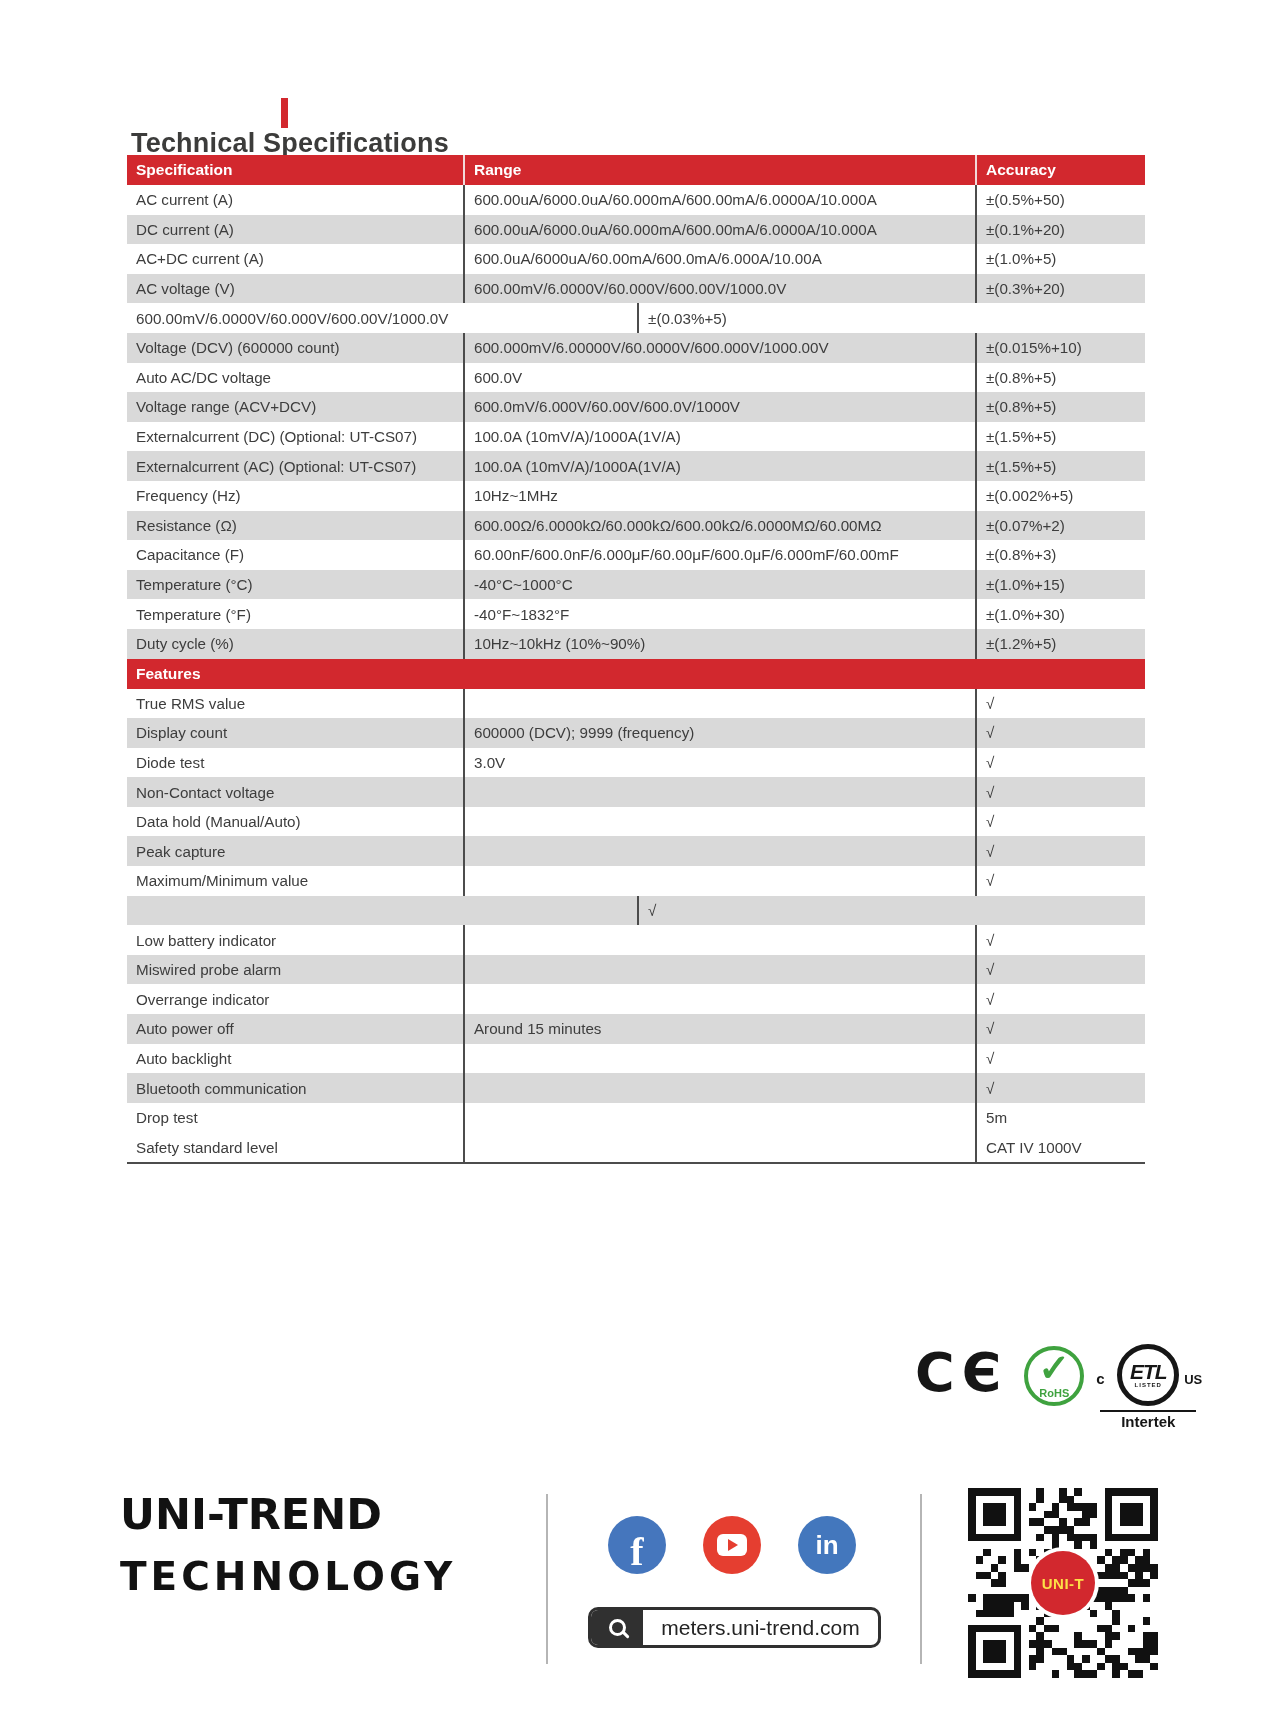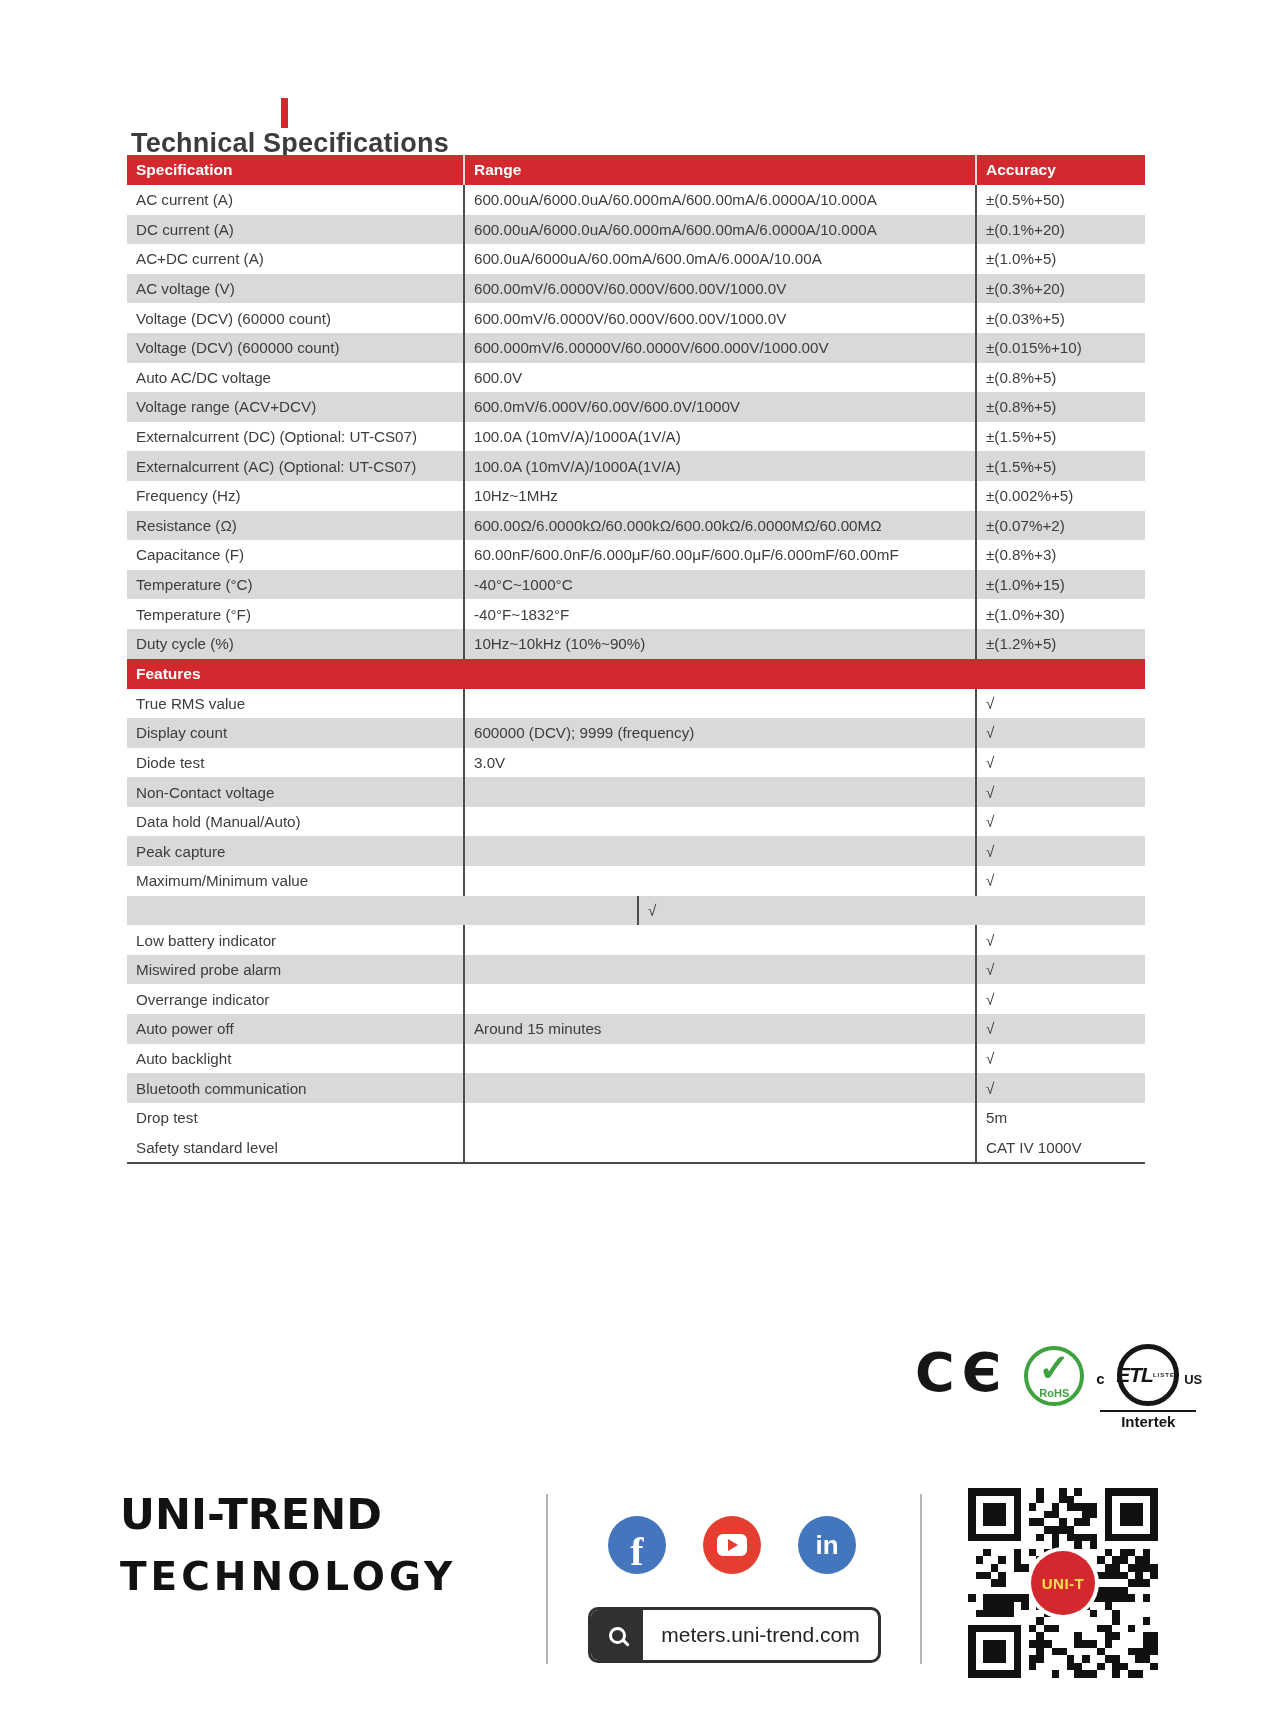--- a/index.html
+++ b/index.html
@@ -31,21 +31,21 @@
   .t-row .cell.c0,.t-row .cell.c1{border-right:2px solid var(--line);}
   .features-bar{height:30px;background:var(--accent);color:#fff;font-weight:bold;font-size:15.5px;display:flex;align-items:center;padding-left:9px;}
 
   
   .certs{position:absolute;left:915px;top:1342px;display:flex;align-items:flex-start;gap:16px;}
   .ce-mark{font-family:"DejaVu Sans",sans-serif;font-size:54px;font-weight:bold;color:#161616;letter-spacing:7px;line-height:62px;}
   .rohs{width:60px;height:60px;border:4px solid #3fa23f;border-radius:50%;position:relative;margin-top:4px;}
   .rohs .check{position:absolute;top:-4px;left:10px;color:#3fa23f;font-size:38px;font-weight:bold;}
   .rohs .rohs-label{position:absolute;bottom:3px;left:0;width:100%;text-align:center;color:#3fa23f;font-size:11px;font-weight:bold;}
   .etl{position:relative;width:96px;margin-top:2px;}
-  .etl-circle{width:62px;height:62px;border:5px solid #161616;border-radius:50%;margin:0 auto;display:flex;flex-direction:row;align-items:center;justify-content:center;}
+  .etl-circle{width:62px;height:62px;border:5px solid #161616;border-radius:50%;margin:0 auto;display:flex;flex-direction:column;align-items:center;justify-content:center;}
   .etl-center{font-size:21px;font-weight:bold;color:#161616;font-style:italic;letter-spacing:-1px;line-height:20px;}
   .etl-listed{font-size:6px;font-weight:bold;color:#161616;letter-spacing:1px;}
   .etl-c{position:absolute;left:-4px;top:26px;font-size:15px;font-weight:bold;color:#161616;}
   .etl-us{position:absolute;right:-6px;top:28px;font-size:13px;font-weight:bold;color:#161616;}
   .etl-intertek{margin-top:4px;text-align:center;font-size:15px;font-weight:bold;color:#161616;border-top:2px solid #161616;padding-top:1px;}
 
   
   .brand{position:absolute;left:120px;top:1492px;color:#121212;}
   .brand-1{font-family:"DejaVu Sans",sans-serif;font-size:43px;font-weight:bold;letter-spacing:0px;line-height:44px;}
   .brand-2{font-family:"DejaVu Sans",sans-serif;font-size:39px;font-weight:bold;letter-spacing:4px;line-height:42px;margin-top:20px;}
@@ -56,21 +56,21 @@
   .social{position:absolute;left:608px;top:1516px;display:flex;gap:37px;}
   .soc{width:58px;height:58px;border-radius:50%;display:flex;align-items:center;justify-content:center;color:#fff;}
   .soc.fb{background:#4576bd;}
   .soc.fb .glyph{font-size:40px;font-weight:bold;margin-top:12px;font-family:"Liberation Serif",serif;}
   .soc.yt{background:#e53e30;}
   .yt-rect{width:30px;height:22px;background:#fff;border-radius:6px;display:flex;align-items:center;justify-content:center;}
   .yt-tri{width:0;height:0;border-left:10px solid #e53e30;border-top:6px solid transparent;border-bottom:6px solid transparent;margin-left:2px;}
   .soc.li{background:#4377bd;}
   .soc.li .glyph{font-size:26px;font-weight:bold;}
 
-  .search-pill{position:absolute;left:588px;top:1607px;width:293px;height:56px;border:3px solid #303030;border-radius:10px;display:flex;overflow:hidden;background:#fff;}
+  .search-pill{position:absolute;left:588px;top:1607px;width:293px;height:41px;border:3px solid #303030;border-radius:10px;display:flex;overflow:hidden;background:#fff;}
   .search-left{width:52px;background:#303030;display:flex;align-items:center;justify-content:center;}
   .mag{position:relative;width:17px;height:17px;border:3px solid #fff;border-radius:50%;}
   .mag::after{content:"";position:absolute;width:3px;height:9px;background:#fff;transform:rotate(-45deg);right:-4px;bottom:-6px;border-radius:2px;}
   .search-text{flex:1;display:flex;align-items:center;justify-content:center;font-size:21px;color:#242424;}
 
   .qr{position:absolute;left:968px;top:1488px;width:190px;height:190px;}
   .qr svg{width:190px;height:190px;display:block;}
   .qr-logo{position:absolute;left:63px;top:63px;width:64px;height:64px;border-radius:50%;background:var(--accent);box-shadow:0 0 0 4px #fff;display:flex;align-items:center;justify-content:center;color:#fde047;font-size:15px;font-weight:bold;letter-spacing:0.5px;}
 </style>
 </head>
@@ -104,21 +104,20 @@
           <div class="cell c0">AC+DC current (A)</div>
           <div class="cell c1">600.0uA/6000uA/60.00mA/600.0mA/6.000A/10.00A</div>
           <div class="cell c2">±(1.0%+5)</div>
         </div>
         <div class="t-row shaded">
           <div class="cell c0">AC voltage (V)</div>
           <div class="cell c1">600.00mV/6.0000V/60.000V/600.00V/1000.0V</div>
           <div class="cell c2">±(0.3%+20)</div>
         </div>
         <div class="t-row">
-          <div class="cell c0">Voltage (DCV) (60000 count)</div>
           <div class="cell c1">600.00mV/6.0000V/60.000V/600.00V/1000.0V</div>
           <div class="cell c2">±(0.03%+5)</div>
         </div>
         <div class="t-row shaded">
           <div class="cell c0">Voltage (DCV) (600000 count)</div>
           <div class="cell c1">600.000mV/6.00000V/60.0000V/600.000V/1000.00V</div>
           <div class="cell c2">±(0.015%+10)</div>
         </div>
         <div class="t-row">
           <div class="cell c0">Auto AC/DC voltage</div>

